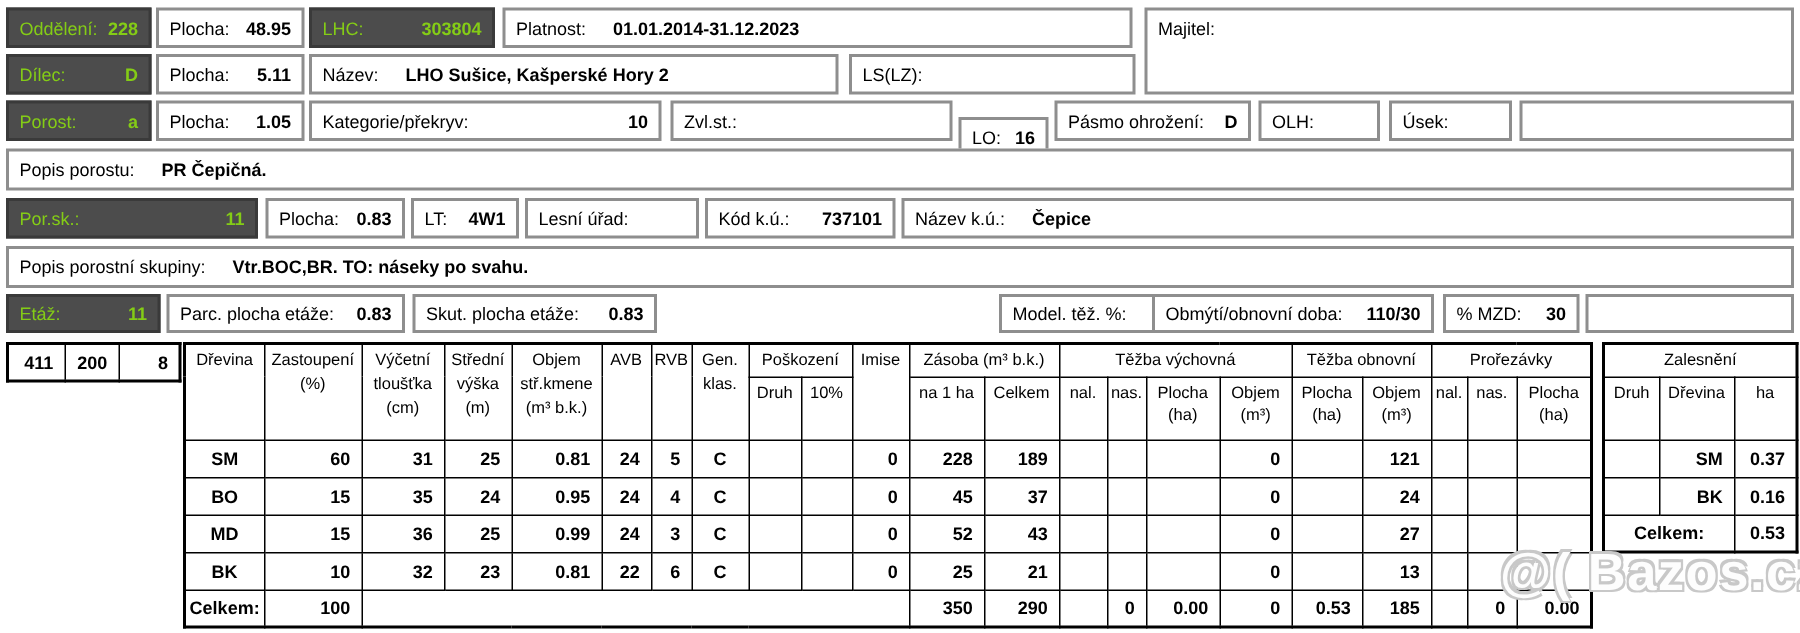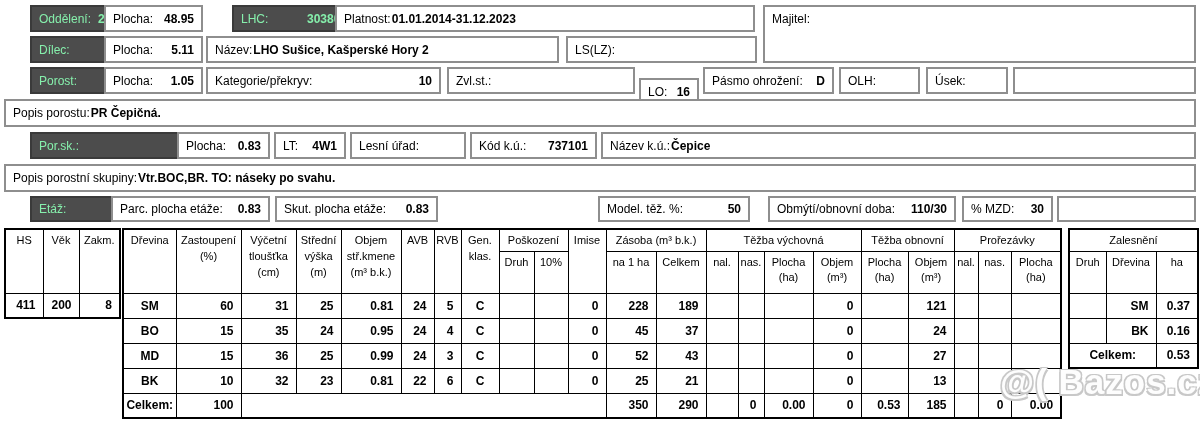--- a/index.html
+++ b/index.html
@@ -8,22 +8,22 @@
     font-family:"Liberation Sans","DejaVu Sans",sans-serif;color:#000;overflow:hidden;
   }
   
   .fbox{
     position:absolute;box-sizing:border-box;border:2px solid #8e8e8e;background:#fff;
     display:flex;align-items:center;justify-content:space-between;
     padding:0 7px;font-size:12px;line-height:1;
   }
   .fbox .lbl{white-space:nowrap;}
   .fbox .val{font-weight:bold;white-space:nowrap;}
-  .fbox.dark{background:#4c4c4c;border-color:#3a3a3a;color:#86efac;margin-left:26px;}
-  .fbox.leftval{justify-content:flex-start;gap:1px;text-align:right;}
+  .fbox.dark{background:#4c4c4c;border-color:#3a3a3a;color:#84cc16;}
+  .fbox.leftval{justify-content:flex-start;gap:18px;text-align:right;}
   .fbox.topalign{align-items:flex-start;padding-top:6px;}
   
   table.grid{
     position:absolute;border-collapse:collapse;table-layout:fixed;background:#fff;
     border:2px solid #000;
   }
   .grid th,.grid td{border:1px solid #000;box-sizing:border-box;overflow:hidden;}
   .grid th{
     font-weight:normal;font-size:11px;text-align:center;vertical-align:top;
     padding:3px 1px 0 1px;line-height:1.45;white-space:pre-line;
@@ -159,46 +159,41 @@
     <span class="val">11</span>
   </div>
   <div class="fbox" style="left:111px;top:196px;width:159px;height:26px">
     <span class="lbl">Parc. plocha etáže:</span>
     <span class="val">0.83</span>
   </div>
   <div class="fbox" style="left:275px;top:196px;width:163px;height:26px">
     <span class="lbl">Skut. plocha etáže:</span>
     <span class="val">0.83</span>
   </div>
-  <div class="fbox" style="left:598px;top:196px;width:152px;height:26px">
+  <div class="fbox" style="left:666px;top:196px;width:128px;height:26px">
     <span class="lbl">Model. těž. %:</span>
     <span class="val">50</span>
   </div>
   <div class="fbox" style="left:768px;top:196px;width:188px;height:26px">
     <span class="lbl">Obmýtí/obnovní doba:</span>
     <span class="val">110/30</span>
   </div>
   <div class="fbox" style="left:962px;top:196px;width:91px;height:26px">
     <span class="lbl">% MZD:</span>
     <span class="val">30</span>
   </div>
   <div class="fbox" style="left:1057px;top:196px;width:139px;height:26px"></div>
 
   <table class="grid" style="left:4px;top:228px;width:115px">
     <colgroup>
         <col style="width:38px">
         <col style="width:36px">
         <col style="width:41px">
       </colgroup>
     <tbody>
-        <tr class="hsingle">
-      <th>HS</th>
-      <th>Věk</th>
-      <th>Zakm.</th>
-    </tr>
     <tr>
       <td class="num">411</td>
       <td class="num">200</td>
       <td class="num">8</td>
     </tr>
   </tbody>
     </table>
 
   <table class="grid" style="left:122px;top:228px;width:938px">
     <colgroup>

